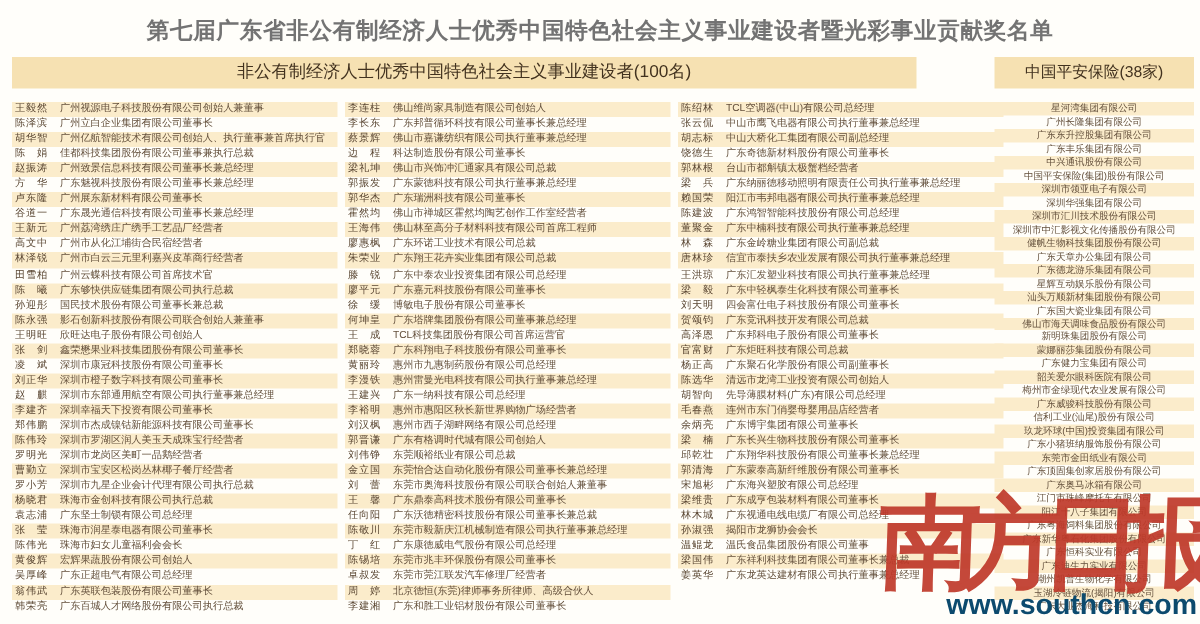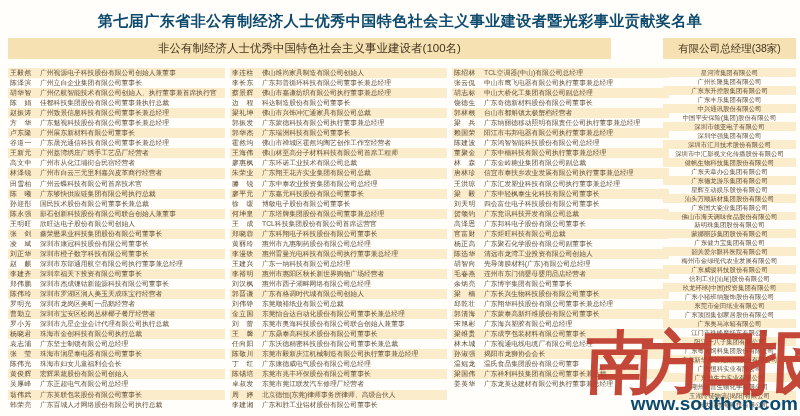--- a/index.html
+++ b/index.html
@@ -4,21 +4,21 @@
 <style>
   html,body{margin:0;padding:0;}
   body{
     width:800px;height:416px;position:relative;overflow:hidden;
     background:#fffefa;
     font-family:"Liberation Sans", sans-serif;
     -webkit-font-smoothing:antialiased;
   }
   .title{
     position:absolute;left:0;top:9px;width:800px;height:24px;line-height:24px;
-    text-align:center;font-size:15px;font-weight:bold;color:#0c4a6e;letter-spacing:.5px;
+    text-align:center;font-size:15px;font-weight:bold;color:#737373;letter-spacing:.5px;
   }
   .band{
     position:absolute;top:38px;height:21px;line-height:21px;
     background:#f6e1b2;color:#42321f;font-size:11.5px;text-align:center;
     white-space:nowrap;overflow:hidden;
   }
   .band-left{left:8px;width:603px;}
   .band-right{left:663px;width:133px;font-size:10.5px;}
   .main-col{position:absolute;top:68px;width:217px;}
   .col-1{left:8px;} .col-2{left:230px;} .col-3{left:452px;}
@@ -46,21 +46,21 @@
     text-align:right;font-size:19px;font-weight:bold;color:#0c4a6e;letter-spacing:0;
     z-index:6;
   }
 </style>
 </head>
 <body>
 
 <div class="title">第七届广东省非公有制经济人士优秀中国特色社会主义事业建设者暨光彩事业贡献奖名单</div>
 
 <div class="band band-left">非公有制经济人士优秀中国特色社会主义事业建设者(100名)</div>
-<div class="band band-right">有限公司总经理(38家)</div>
+<div class="band band-right">中国平安保险(38家)</div>
 
 <div class="main-col col-1">
     <div class="row alt"><span class="nm">王毅然</span><span class="ds">广州视源电子科技股份有限公司创始人兼董事</span></div>
     <div class="row"><span class="nm">陈泽滨</span><span class="ds">广州立白企业集团有限公司董事长</span></div>
     <div class="row alt"><span class="nm">胡华智</span><span class="ds">广州亿航智能技术有限公司创始人、执行董事兼首席执行官</span></div>
     <div class="row"><span class="nm">陈　娟</span><span class="ds">佳都科技集团股份有限公司董事兼执行总裁</span></div>
     <div class="row alt"><span class="nm">赵振涛</span><span class="ds">广州致景信息科技有限公司董事长兼总经理</span></div>
     <div class="row"><span class="nm">方　华</span><span class="ds">广东魅视科技股份有限公司董事长兼总经理</span></div>
     <div class="row alt"><span class="nm">卢东隆</span><span class="ds">广州展东新材料有限公司董事长</span></div>
     <div class="row"><span class="nm">谷道一</span><span class="ds">广东晟光通信科技有限公司董事长兼总经理</span></div>

